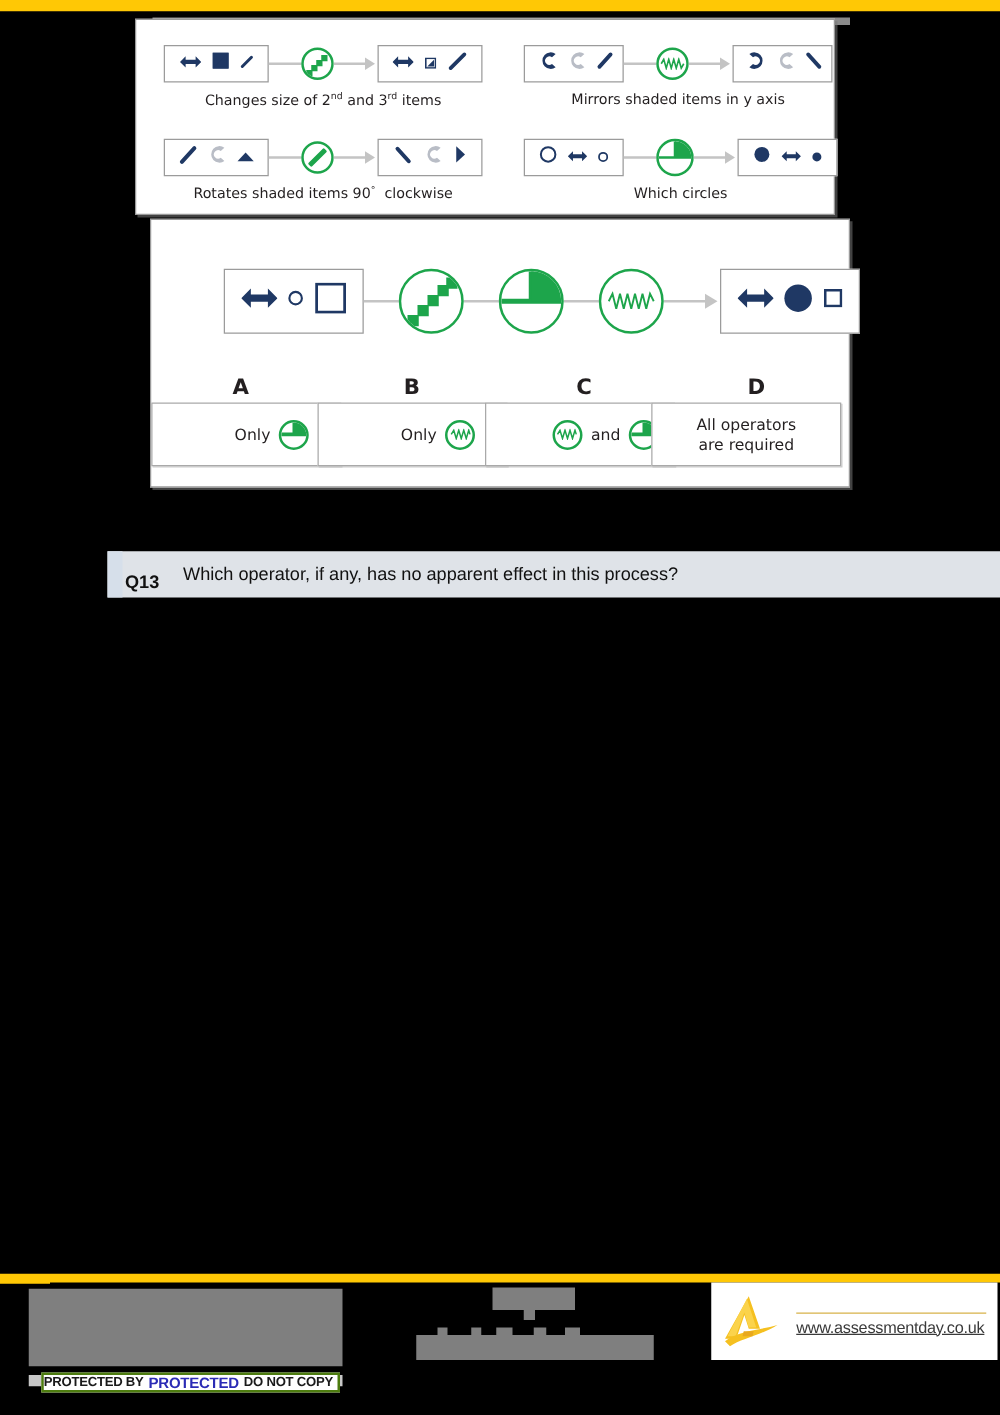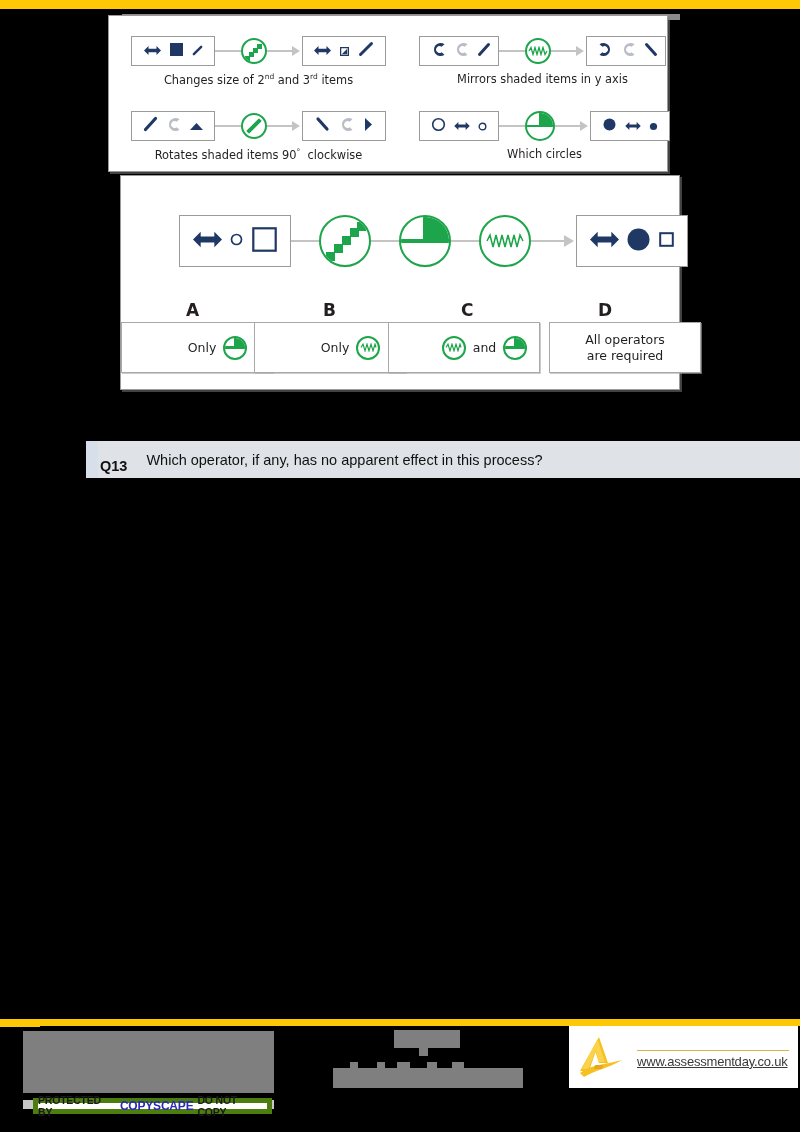--- a/index.html
+++ b/index.html
@@ -109,21 +109,21 @@
     font-family:"DejaVu Sans", sans-serif;
   }
   .optL-A{left:65px;} .optL-B{left:202px;} .optL-C{left:340px;} .optL-D{left:477px;}
 
   .opt-boxes{position:absolute;left:0;top:146px;width:100%;}
   .optbox{
     position:absolute;width:152px;height:51px;border:1px solid #a9a9a9;background:#fff;
     display:flex;align-items:center;justify-content:center;box-sizing:border-box;
     box-shadow:1px 1px 0 0 rgba(170,170,170,.6);
   }
-  .ob-a{left:0px;} .ob-b{left:133px;} .ob-c{left:267px;} .ob-d{left:400px;margin-left:28px;}
+  .ob-a{left:0px;} .ob-b{left:133px;} .ob-c{left:267px;} .ob-d{left:400px;}
   .opt-txt{
     font-size:12.5px;color:#231f20;font-family:"DejaVu Sans", sans-serif;
     line-height:1.25;text-align:center;
   }
   .opt-inner{display:flex;align-items:center;gap:7px;margin-left:41px;}
 
   
   .qbar{
     position:absolute;left:86px;top:441px;width:714px;height:37px;
     background:#dfe3e8;display:flex;align-items:center;
@@ -148,21 +148,21 @@
   .f-mid2b{left:350px;top:1062px;width:8px;height:7px;}
   .f-mid2c{left:377px;top:1062px;width:8px;height:7px;}
   .f-mid2d{left:397px;top:1062px;width:13px;height:7px;}
   .f-mid2e{left:427px;top:1062px;width:10px;height:7px;}
   .f-mid2f{left:452px;top:1062px;width:12px;height:7px;}
   .f-baseline{left:23px;top:1100px;width:251px;height:9px;background:#c7c7c7;}
   .f-undershadow{left:40px;top:1026px;width:760px;height:2px;background:#000;}
 
   .copyscape{
     position:absolute;left:33px;top:1098px;width:239px;height:16px;
-    background:#ffffff;border:5px solid #4d7c0f;box-sizing:border-box;
+    background:#ffffff;border:2px solid #4d7c0f;box-sizing:border-box;
     display:flex;align-items:center;justify-content:flex-start;gap:4px;
     font-family:"Liberation Sans", sans-serif;
   }
   .cs-a{font-size:10.5px;font-weight:bold;color:#1a1a1a;letter-spacing:-.2px;}
   .cs-b{font-size:12px;font-weight:bold;color:#2b2bb5;letter-spacing:-.2px;}
   .cs-c{font-size:10.5px;font-weight:bold;color:#1a1a1a;letter-spacing:-.2px;}
 
   .adlogo{
     position:absolute;left:569px;top:1026px;width:229px;height:62px;
     background:#ffffff;display:flex;align-items:center;box-sizing:border-box;
@@ -557,21 +557,21 @@
 <div class="fblock f-mid2b"></div>
 <div class="fblock f-mid2c"></div>
 <div class="fblock f-mid2d"></div>
 <div class="fblock f-mid2e"></div>
 <div class="fblock f-mid2f"></div>
 <div class="fblock f-mid2"></div>
 <div class="fblock f-baseline"></div>
 
 <div class="copyscape">
   <span class="cs-a">PROTECTED BY</span>
-  <span class="cs-b">COPYSCAPE</span>
+  <span class="cs-b">PROTECTED</span>
   <span class="cs-c">DO NOT COPY</span>
 </div>
 
 <div class="adlogo">
   <div class="ad-mark">
     <svg width="58" height="48" viewBox="0 0 58 48">
       <path d="M24 4 L33 30 L24 30 L20.5 19 L14 38 L5 38 Z" fill="#F5C020"></path>
       <path d="M22.5 6 L30 29 L24 29 L20.5 17 L13.5 36 L7 36 Z" fill="#FBD34B"></path>
       <path d="M5 40 C16 31 34 31 47 27 C34 35 18 38 9 44 Z" fill="#F5C020"></path>
       <path d="M20 32 L28 32 L27 36 L19 36 Z" fill="#E8A81E"></path>

